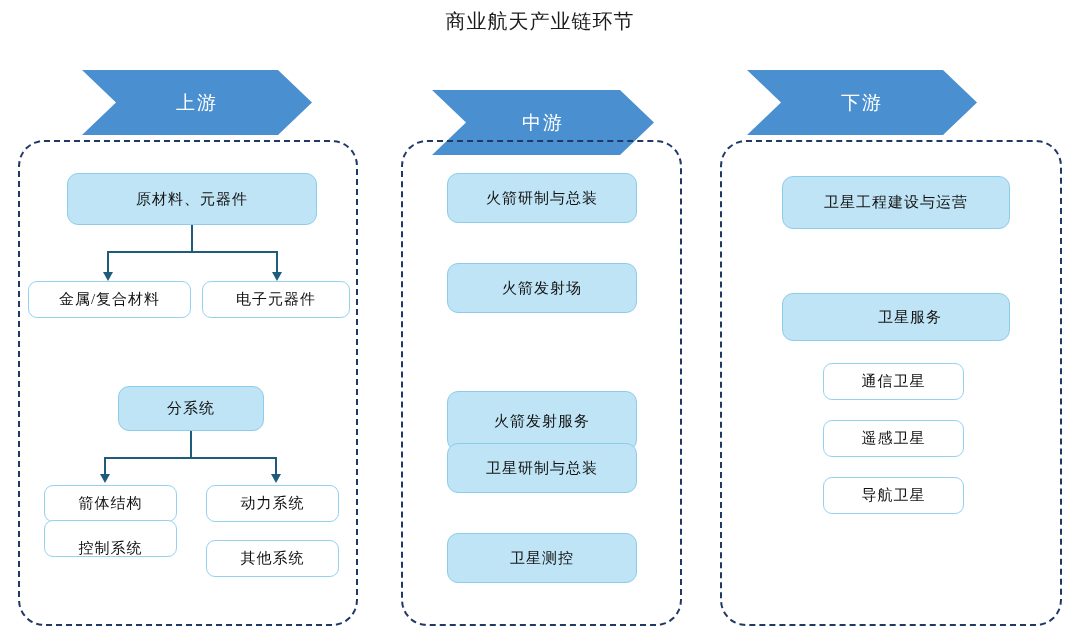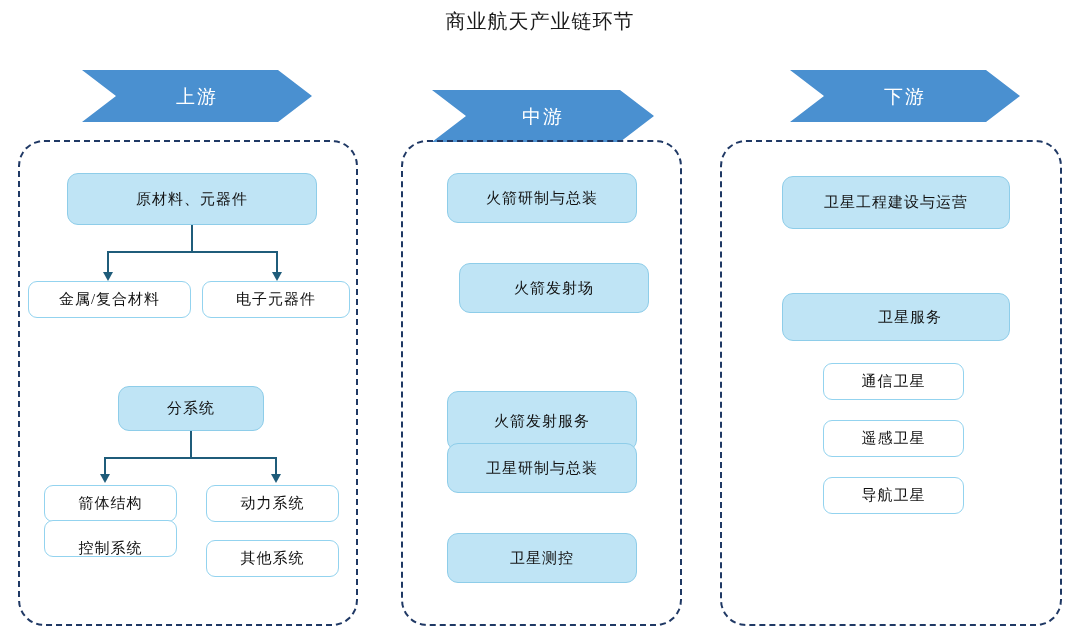--- a/index.html
+++ b/index.html
@@ -27,21 +27,21 @@
     text-align: center;
     font-size: 20px;
     font-weight: 400;
     color: #1a1a1a;
     letter-spacing: 1px;
     font-family: "Liberation Serif", "DejaVu Serif", serif;
   }
   
   .stage-banner {
     position: absolute;
-    height: 52px;
+    height: 65px;
     color: #ffffff;
     font-size: 19px;
     font-weight: 400;
     display: flex;
     align-items: center;
     justify-content: center;
     letter-spacing: 2px;
     background: #4a90d0;
     -webkit-clip-path: polygon(0 0, calc(100% - 34px) 0, 100% 50%, calc(100% - 34px) 100%, 0 100%, 34px 50%);
     clip-path: polygon(0 0, calc(100% - 34px) 0, 100% 50%, calc(100% - 34px) 100%, 0 100%, 34px 50%);
@@ -156,34 +156,34 @@
 
   <div class="stage-banner" style="left:432px; top:70px; width:222px;margin-top:20px;">
     <span class="banner-label">中游</span>
   </div>
 
   <div class="stage-container" style="left:401px; top:140px; width:281px; height:486px;"></div>
 
   <div class="node filled" style="left:447px; top:173px; width:190px; height:50px;">
     <span>火箭研制与总装</span>
   </div>
-  <div class="node filled" style="left:459px; top:263px; width:190px; height:50px;">
+  <div class="node filled" style="left:447px; top:263px; width:190px; height:50px;">
     <span>火箭发射场</span>
   </div>
   <div class="node filled" style="left:447px; top:371px; width:190px; height:60px;margin-top:20px;">
     <span>火箭发射服务</span>
   </div>
   <div class="node filled" style="left:447px; top:443px; width:190px; height:50px;">
     <span>卫星研制与总装</span>
   </div>
   <div class="node filled" style="left:447px; top:533px; width:190px; height:50px;">
     <span>卫星测控</span>
   </div>
 
-  <div class="stage-banner" style="left:790px; top:70px; width:230px;">
+  <div class="stage-banner" style="left:747px; top:70px; width:230px;">
     <span class="banner-label">下游</span>
   </div>
 
   <div class="stage-container" style="left:720px; top:140px; width:342px; height:486px;"></div>
 
   <div class="node filled" style="left:782px; top:176px; width:228px; height:53px;">
     <span>卫星工程建设与运营</span>
   </div>
 
   <div class="node filled" style="left:782px; top:293px; width:228px; height:48px;padding-left:28px;">

